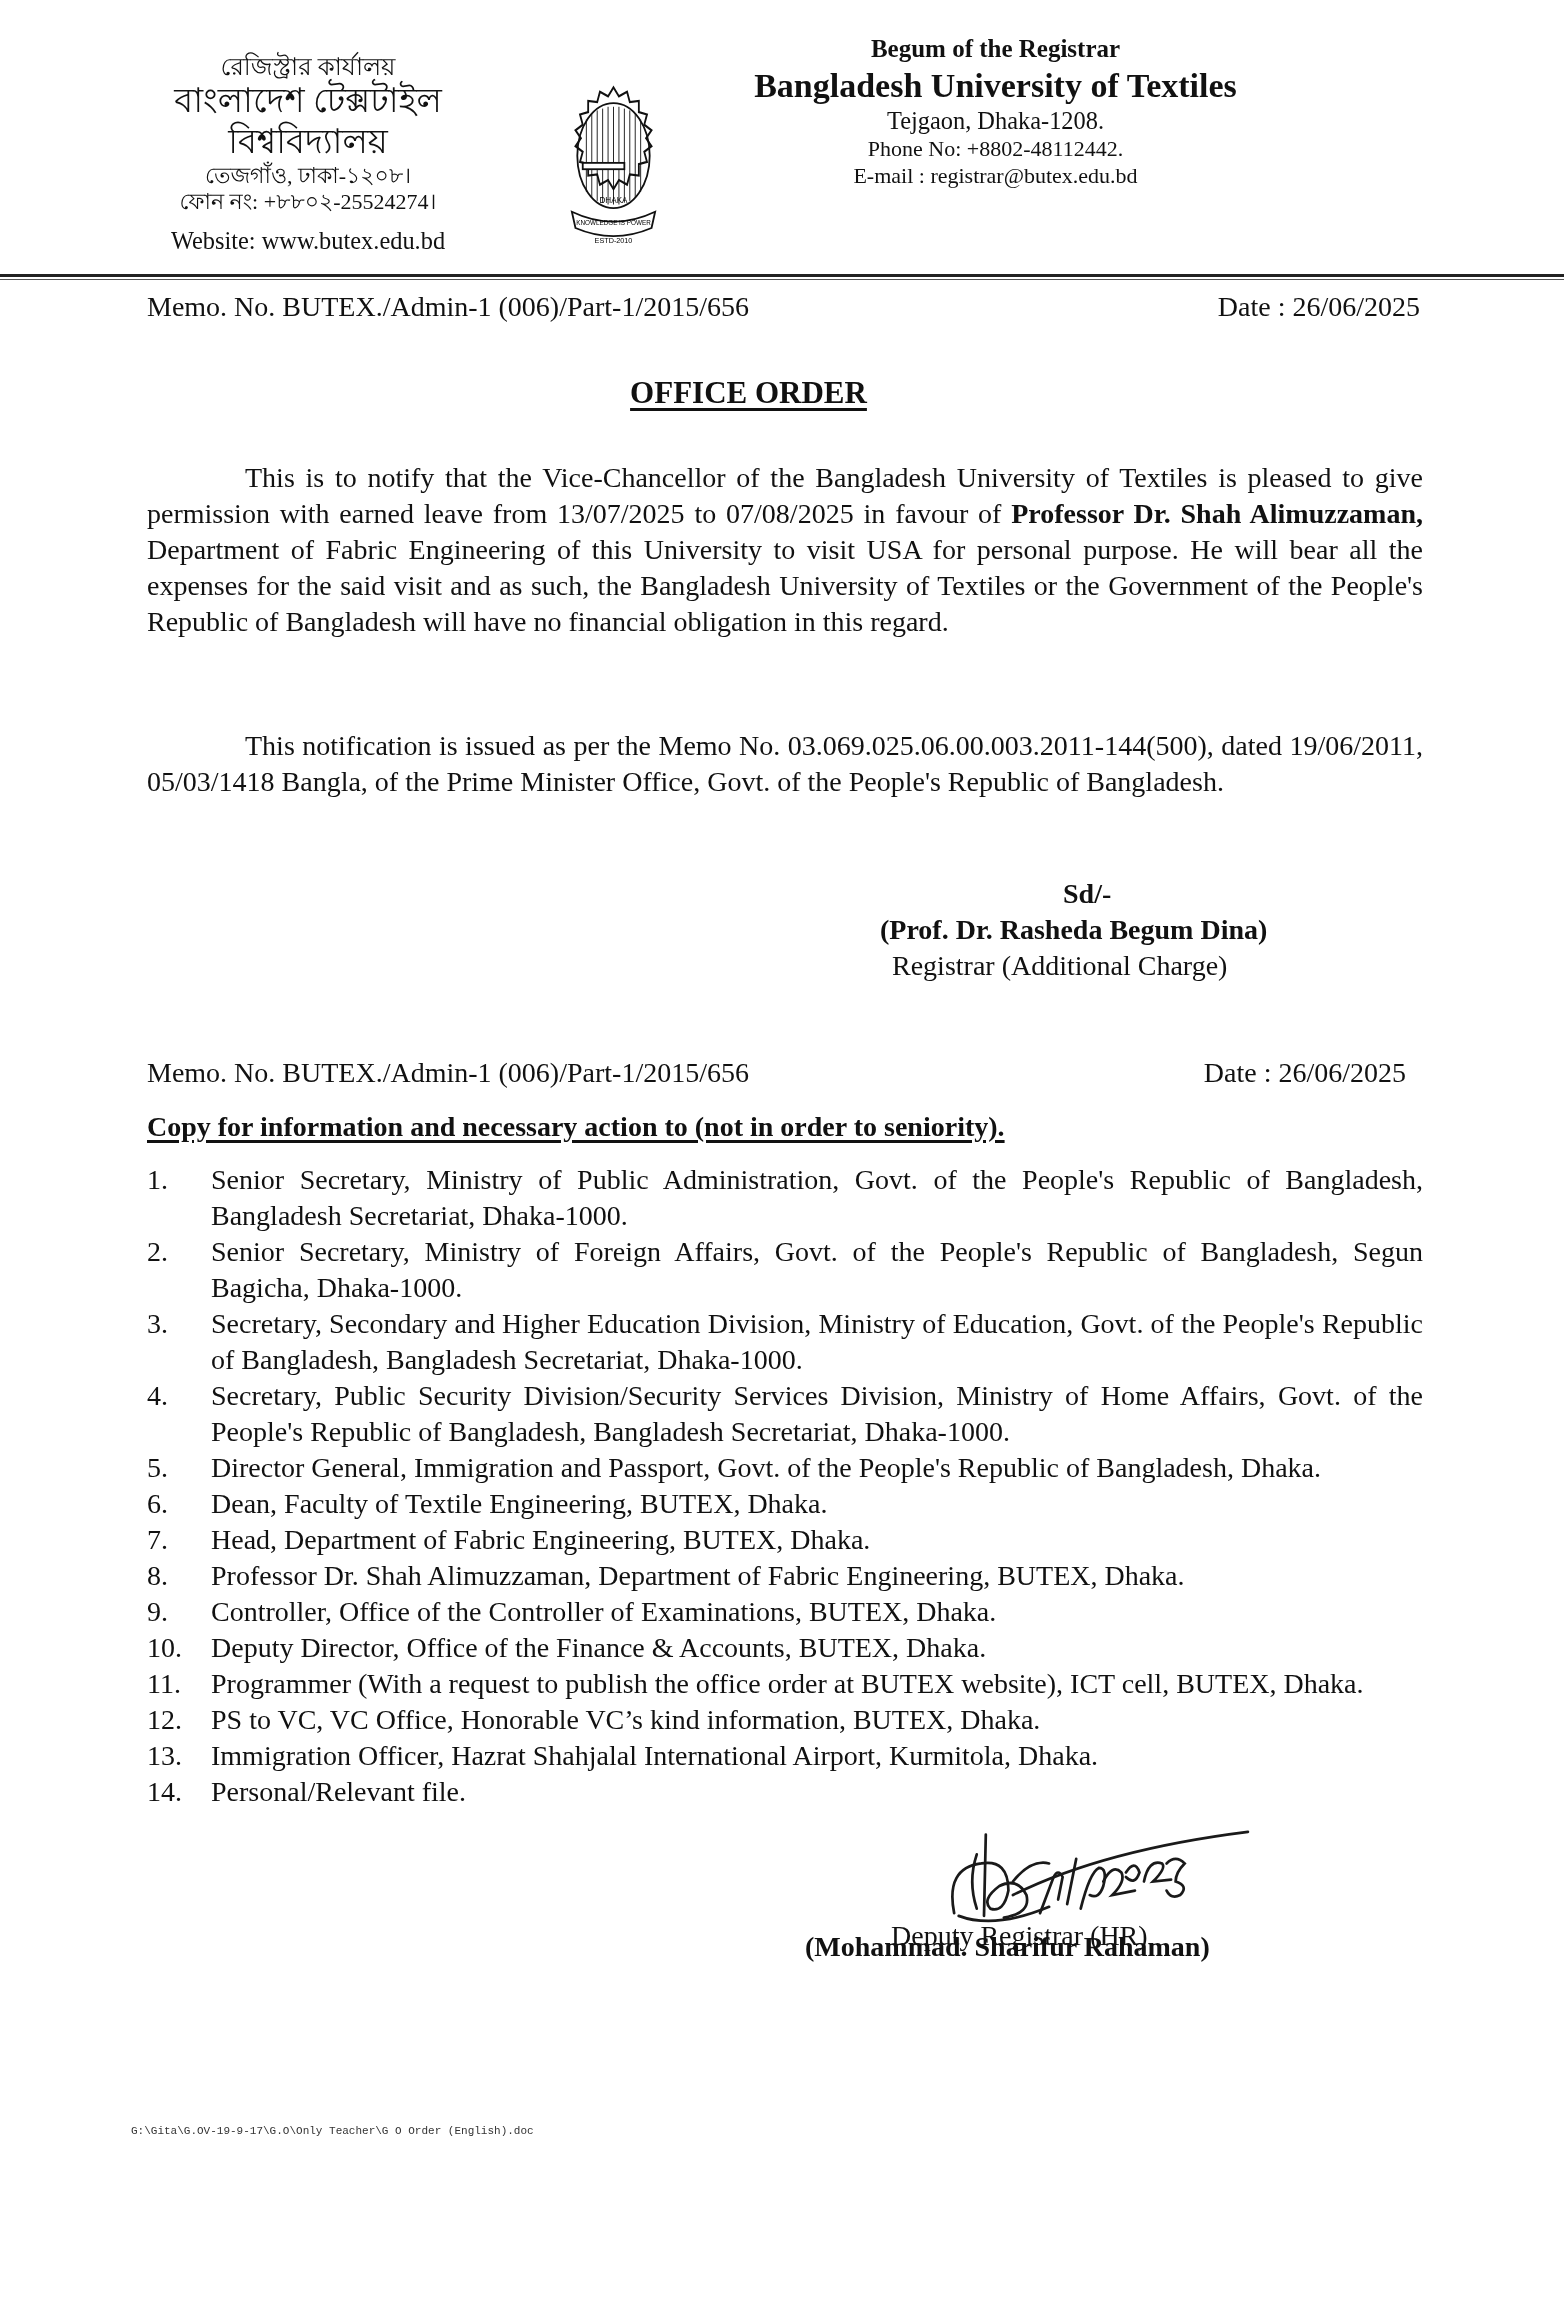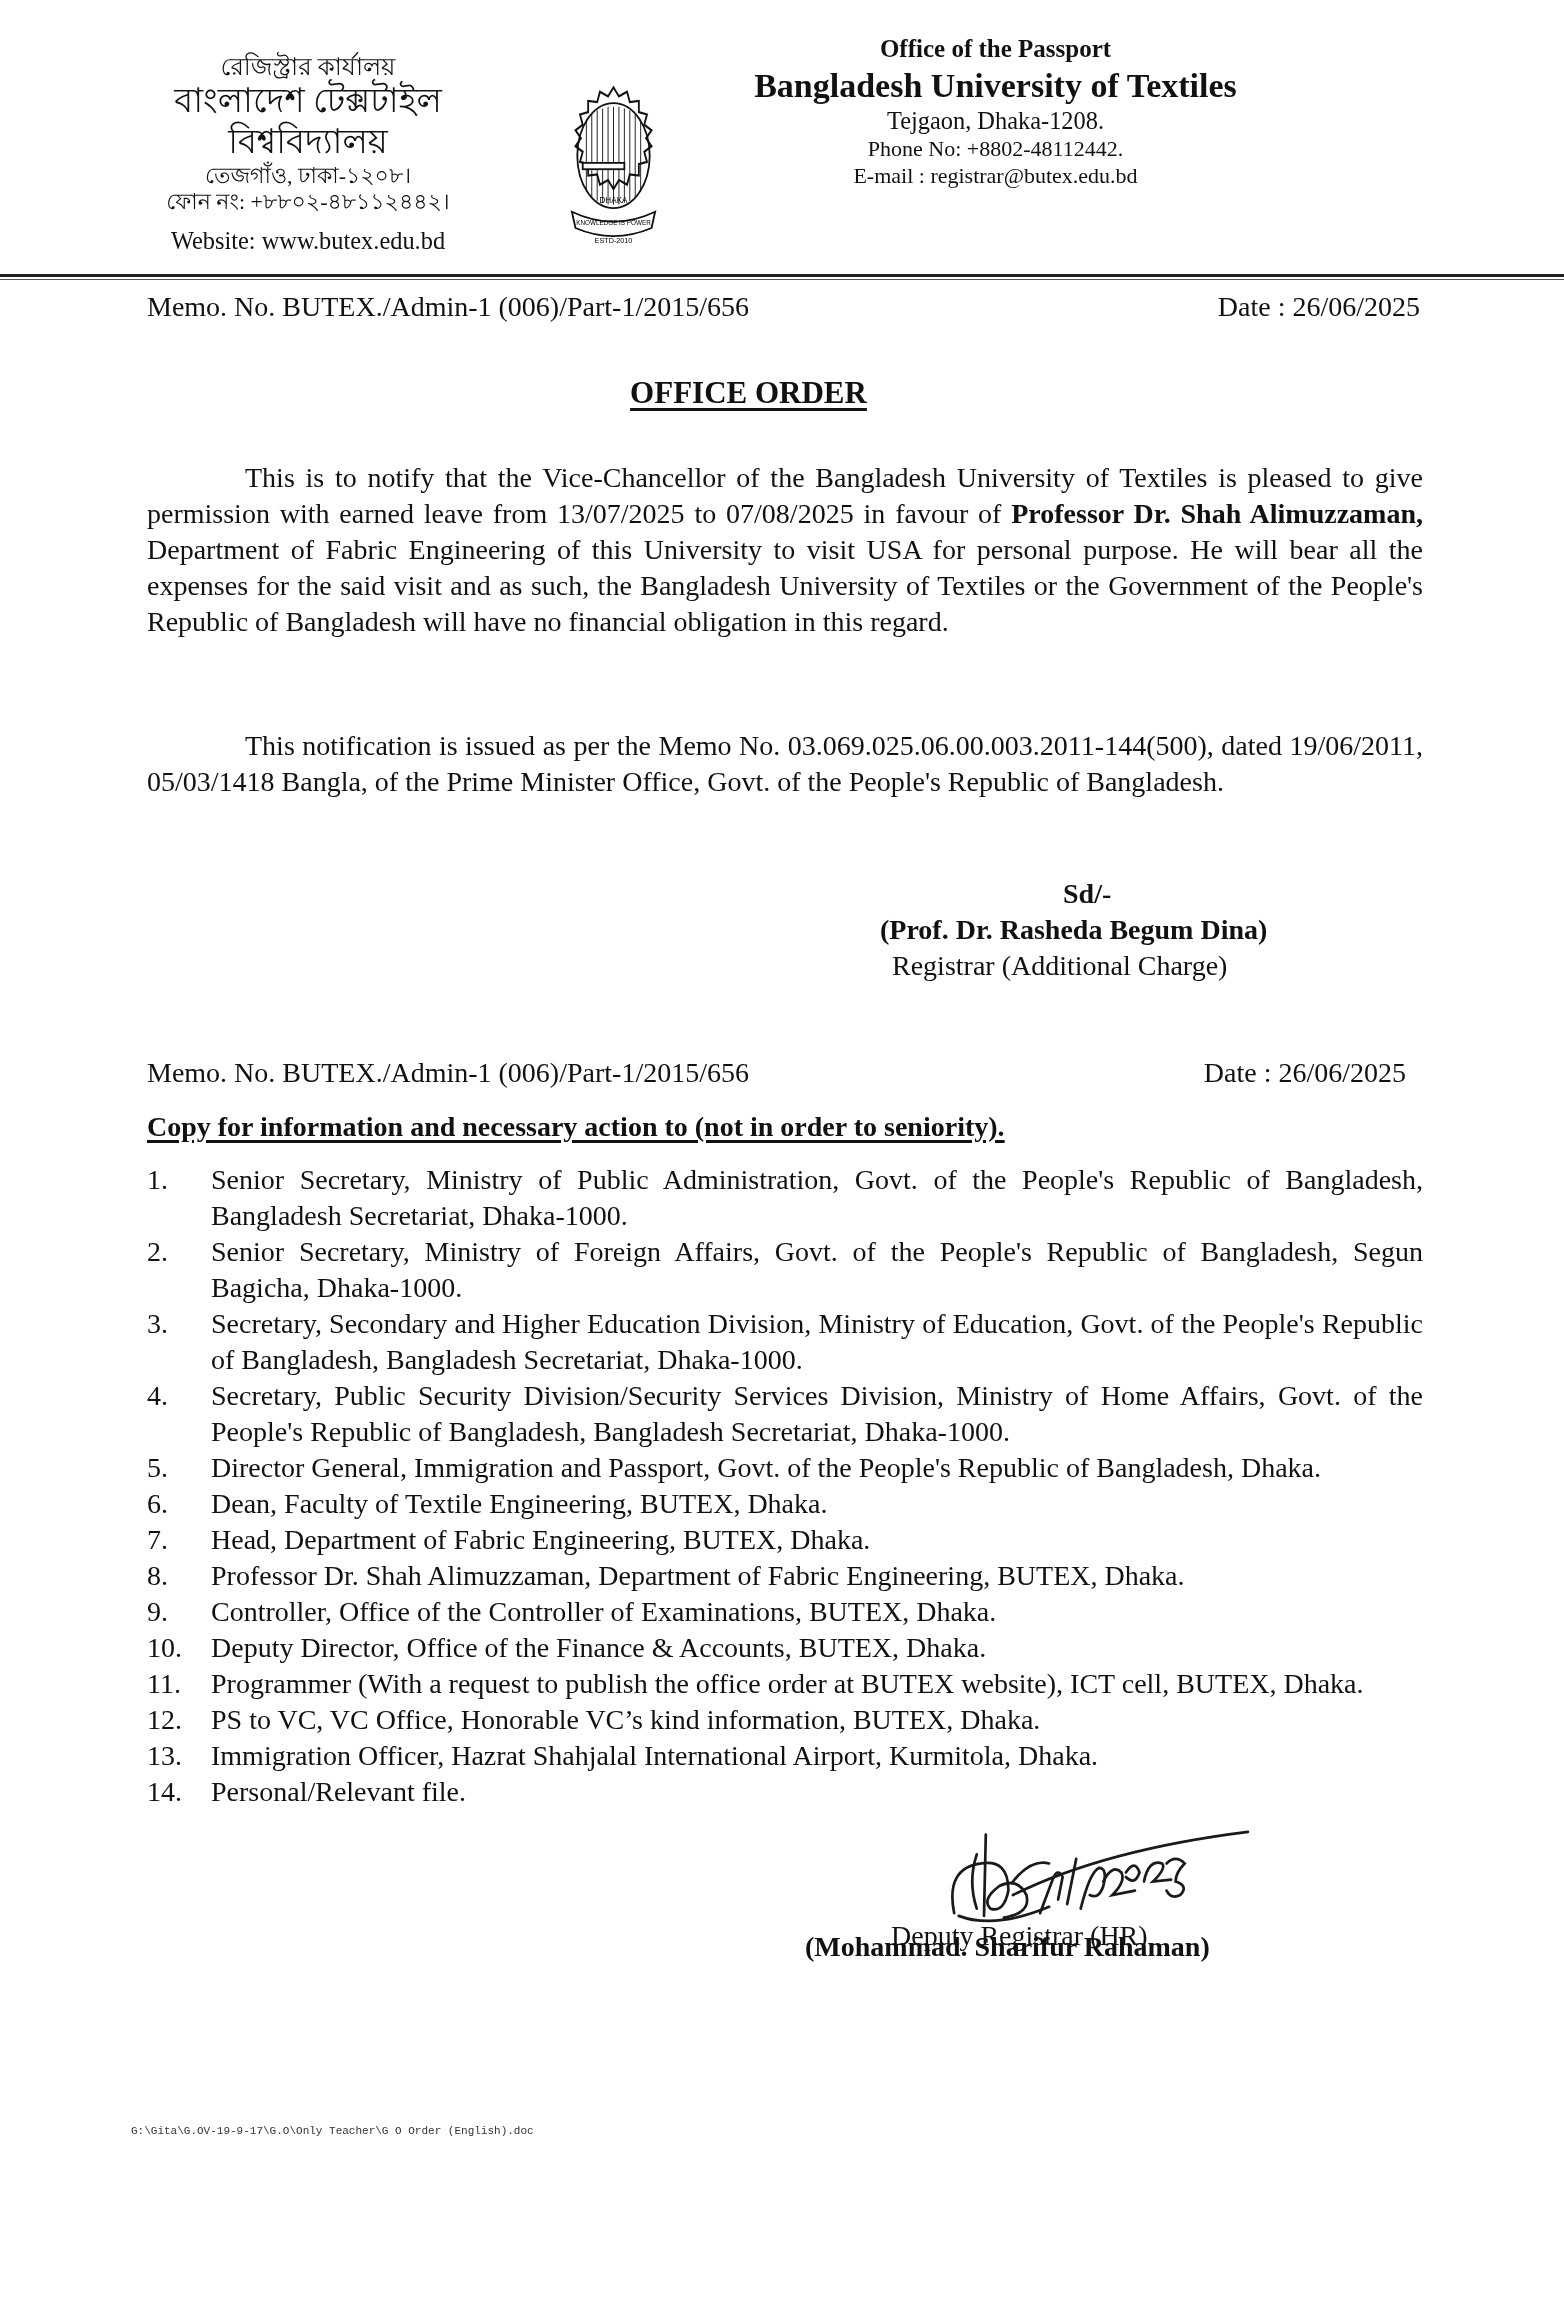--- a/index.html
+++ b/index.html
@@ -64,21 +64,21 @@
 
   .footer { left: 131px; top: 2125px; font-size: 11px; font-family: Liberation Mono, monospace; color: #333; }
 </style>
 </head>
 <body>
 
 <div class="abs bn-block">
   <div class="bn-office">রেজিস্ট্রার কার্যালয়</div>
   <div class="bn-uni">বাংলাদেশ টেক্সটাইল বিশ্ববিদ্যালয়</div>
   <div class="bn-addr">তেজগাঁও, ঢাকা-১২০৮।</div>
-  <div class="bn-phone">ফোন নং: +৮৮০২-৪৮১১২৪৪২।</div>
+  <div class="bn-phone">ফোন নং: +৮৮০২-25524274।</div>
   <div class="bn-web">Website: www.butex.edu.bd</div>
 </div>
 
 <svg class="abs seal" viewBox="0 0 120 200">
   <g fill="none" stroke="#111" stroke-width="2">
     <path d="M60 6 l6 8 9-4 3 9 10-1 0 10 9 2-3 9 8 5-6 7 6 7-8 5 3 9-9 2 0 10-10-1-3 9-9-4-6 8-6-8-9 4-3-9-10 1 0-10-9-2 3-9-8-5 6-7-6-7 8-5-3-9 9-2 0-10 10 1 3-9 9 4z" transform="translate(0,10) scale(1,1.25) translate(0,-4)"></path>
     <ellipse cx="60" cy="88" rx="40" ry="58"></ellipse>
   </g>
   <g stroke="#111" stroke-width="1">
     <line x1="30" y1="48" x2="30" y2="128"></line>
@@ -94,21 +94,21 @@
     <line x1="90" y1="48" x2="90" y2="128"></line>
   </g>
   <rect x="26" y="96" width="46" height="7" fill="#fff" stroke="#111" stroke-width="2"></rect>
   <path d="M14 150 q46 22 92 0 l-4 18 q-42 18 -84 0z" fill="#fff" stroke="#111" stroke-width="2"></path>
   <text x="60" y="140" font-size="9" text-anchor="middle" font-family="Liberation Sans, sans-serif">DHAKA</text>
   <text x="60" y="165" font-size="7" text-anchor="middle" font-family="Liberation Sans, sans-serif">KNOWLEDGE IS POWER</text>
   <text x="60" y="184" font-size="8" text-anchor="middle" font-family="Liberation Sans, sans-serif">ESTD-2010</text>
 </svg>
 
 <div class="abs en-block">
-  <div class="en-office">Office of the Passport</div>
+  <div class="en-office">Begum of the Registrar</div>
   <div class="en-uni">Bangladesh University of Textiles</div>
   <div class="en-addr">Tejgaon, Dhaka-1208.</div>
   <div class="en-phone">Phone No: +8802-48112442.</div>
   <div class="en-email">E-mail : registrar@butex.edu.bd</div>
 </div>
 
 <div class="abs rule1"></div>
 <div class="abs rule2"></div>
 
 <div class="abs memo">Memo. No. BUTEX./Admin-1 (006)/Part-1/2015/656</div>

